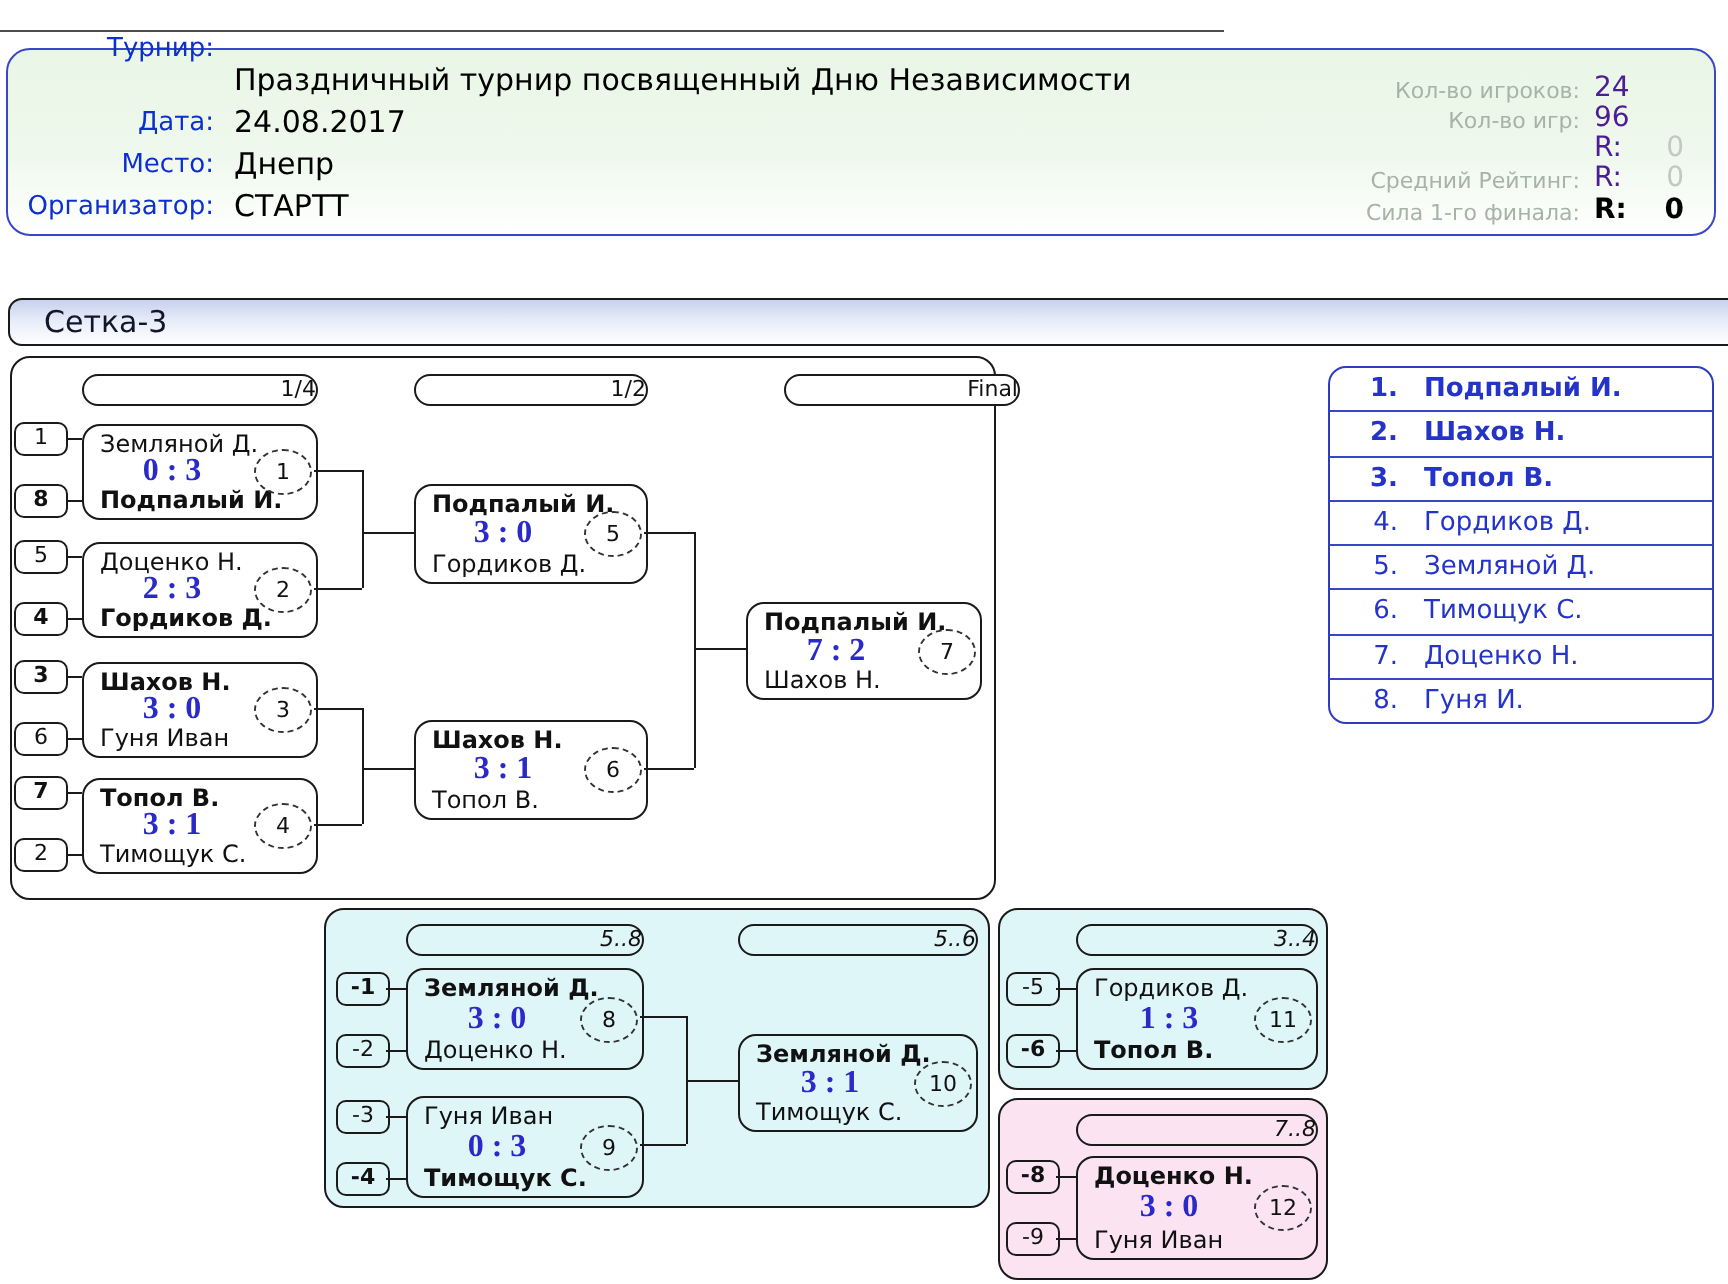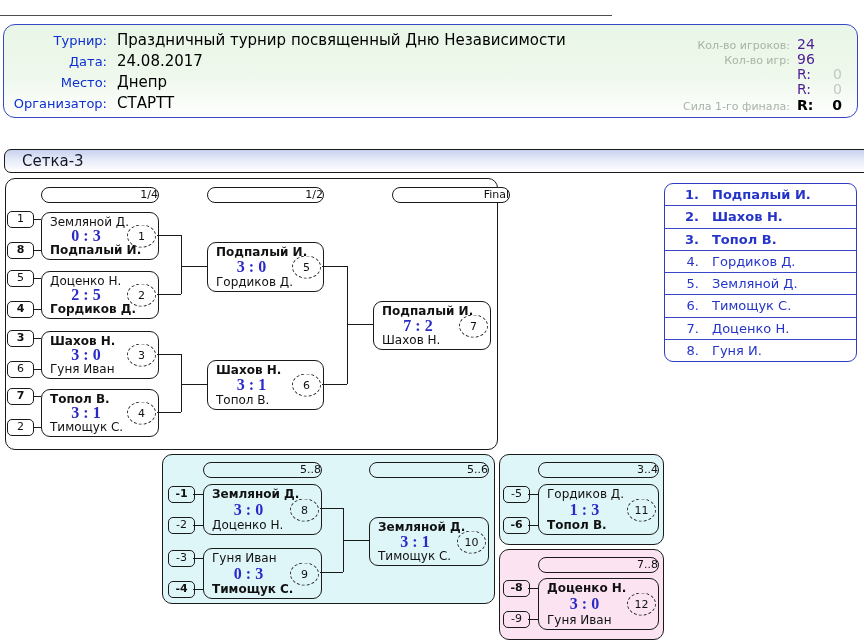--- a/index.html
+++ b/index.html
@@ -36,21 +36,21 @@
   .standings{position:absolute;left:664px;top:183px;width:191px;height:177px;
              border:1.5px solid #2e3cc4;border-radius:9px;display:flex;flex-direction:column;background:#fff;}
   .strow{flex:1;display:flex;align-items:center;border-top:1px solid #3946c8;font-size:13px;color:#2534c8;}
   .strow:first-child{border-top:none;}
   .strow .rank{width:34px;text-align:right;margin-right:13px;}
   .strow.b{font-weight:bold;}
 
   
   .pill{position:absolute;height:14px;border:1.5px solid #1a1a1a;border-radius:8px;
         font-size:11px;line-height:14px;text-align:right;background:#fff;}
-  .pill.tint{background:transparent;}
+  .pill.tint{background:transparent;font-style:italic;}
 
   
   .match{position:absolute;border:1.5px solid #1a1a1a;border-radius:9px;background:transparent;}
   .pname{position:absolute;left:8px;font-size:12px;color:#111;white-space:nowrap;}
   .pname.top{top:2px;}
   .pname.bot{bottom:2px;}
   .b{font-weight:bold;}
   .score{position:absolute;left:0;right:28px;top:50%;transform:translateY(-50%);
          text-align:center;font-family:"Liberation Serif","DejaVu Serif",serif;
          font-size:16px;font-weight:bold;color:#2a2ac8;white-space:pre;}
@@ -67,35 +67,36 @@
   .vl{position:absolute;width:1px;background:#1a1a1a;}
 </style>
 </head>
 <body>
 
 <div class="page">
 
   <div class="topline"></div>
 
   <div class="infobox"></div>
-  <div class="ilabel" style="top:33px">Турнир:</div>
+  <div class="ilabel" style="top:17px">Турнир:</div>
   <div class="ivalue" style="top:31px">Праздничный турнир посвященный Дню Независимости</div>
   <div class="ilabel" style="top:54px">Дата:</div>
   <div class="ivalue" style="top:52px">24.08.2017</div>
   <div class="ilabel" style="top:75px">Место:</div>
   <div class="ivalue" style="top:73px">Днепр</div>
   <div class="ilabel" style="top:96px">Организатор:</div>
   <div class="ivalue" style="top:94px">СТАРТТ</div>
 
   <div class="slabel" style="top:39px">Кол-во игроков:</div>
   <div class="scol1" style="top:36px">24</div>
   <div class="slabel" style="top:54px">Кол-во игр:</div>
   <div class="scol1" style="top:51px">96</div>
   <div class="scol1" style="top:66px">R:</div>
   <div class="scol2" style="top:66px">0</div>
+  <div class="slabel" style="top:84px">Средний Рейтинг:</div>
   <div class="scol1" style="top:81px">R:</div>
   <div class="scol2" style="top:81px">0</div>
   <div class="slabel" style="top:100px">Сила 1-го финала:</div>
   <div class="scol1 b" style="top:97px">R:</div>
   <div class="scol2 b" style="top:97px">0</div>
 
   <div class="tabbar">Сетка-3</div>
 
   <div class="panel" style="left:5px;top:178px;width:491px;height:270px"></div>
 
@@ -121,21 +122,21 @@
   <div class="hl" style="left:33px;top:427px;width:8px"></div>
 
   <div class="match" style="left:41px;top:212px;width:116px;height:46px">
     <span class="pname top">Земляной Д.</span>
     <span class="score">0 : 3</span>
     <span class="pname bot b">Подпалый И.</span>
     <span class="mnum">1</span>
   </div>
   <div class="match" style="left:41px;top:271px;width:116px;height:46px">
     <span class="pname top">Доценко Н.</span>
-    <span class="score">2 : 5</span>
+    <span class="score">2 : 3</span>
     <span class="pname bot b">Гордиков Д.</span>
     <span class="mnum">2</span>
   </div>
   <div class="match" style="left:41px;top:331px;width:116px;height:46px">
     <span class="pname top b">Шахов Н.</span>
     <span class="score">3 : 0</span>
     <span class="pname bot">Гуня Иван</span>
     <span class="mnum">3</span>
   </div>
   <div class="match" style="left:41px;top:389px;width:116px;height:46px">

